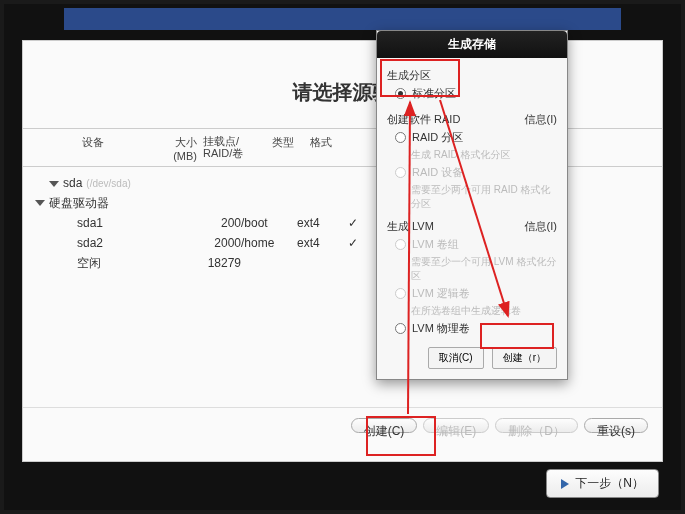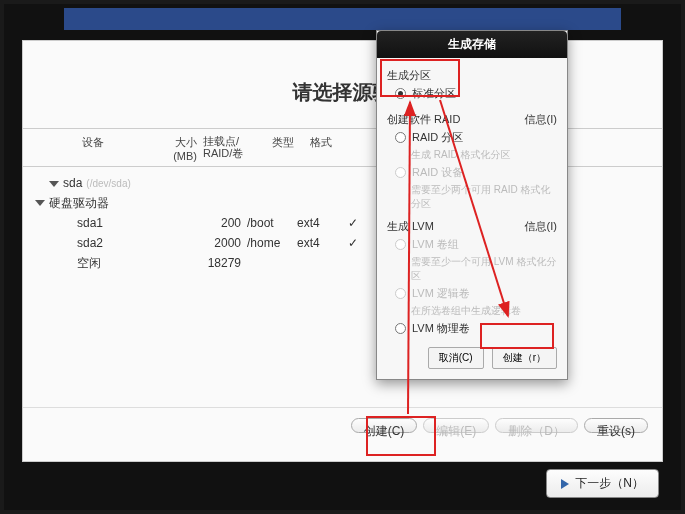--- a/index.html
+++ b/index.html
@@ -52,21 +52,21 @@
   .row { display: flex; align-items: center; height: 20px; color: #333; }
   .tri {
     display: inline-block; width: 0; height: 0;
     border-left: 5px solid transparent;
     border-right: 5px solid transparent;
     border-top: 6px solid #555;
     margin-right: 4px; vertical-align: middle;
   }
   .c-dev { width: 120px; }
   .c-size { width: 44px; text-align: right; }
-  .c-mnt { width: 56px; padding-left: 6px; }
+  .c-mnt { width: 56px; }
   .c-type { width: 38px; }
   .c-fmt { width: 36px; text-align: center; }
   .devpath { color: #bbb; font-size: 10px; margin-left: 4px; }
   .check::before { content: "✓"; color: #333; }
   .indent1 { padding-left: 14px; }
   .indent2 { padding-left: 42px; }
 
   .bottombar {
     position: absolute;
     left: 0; right: 0; bottom: 12px;

